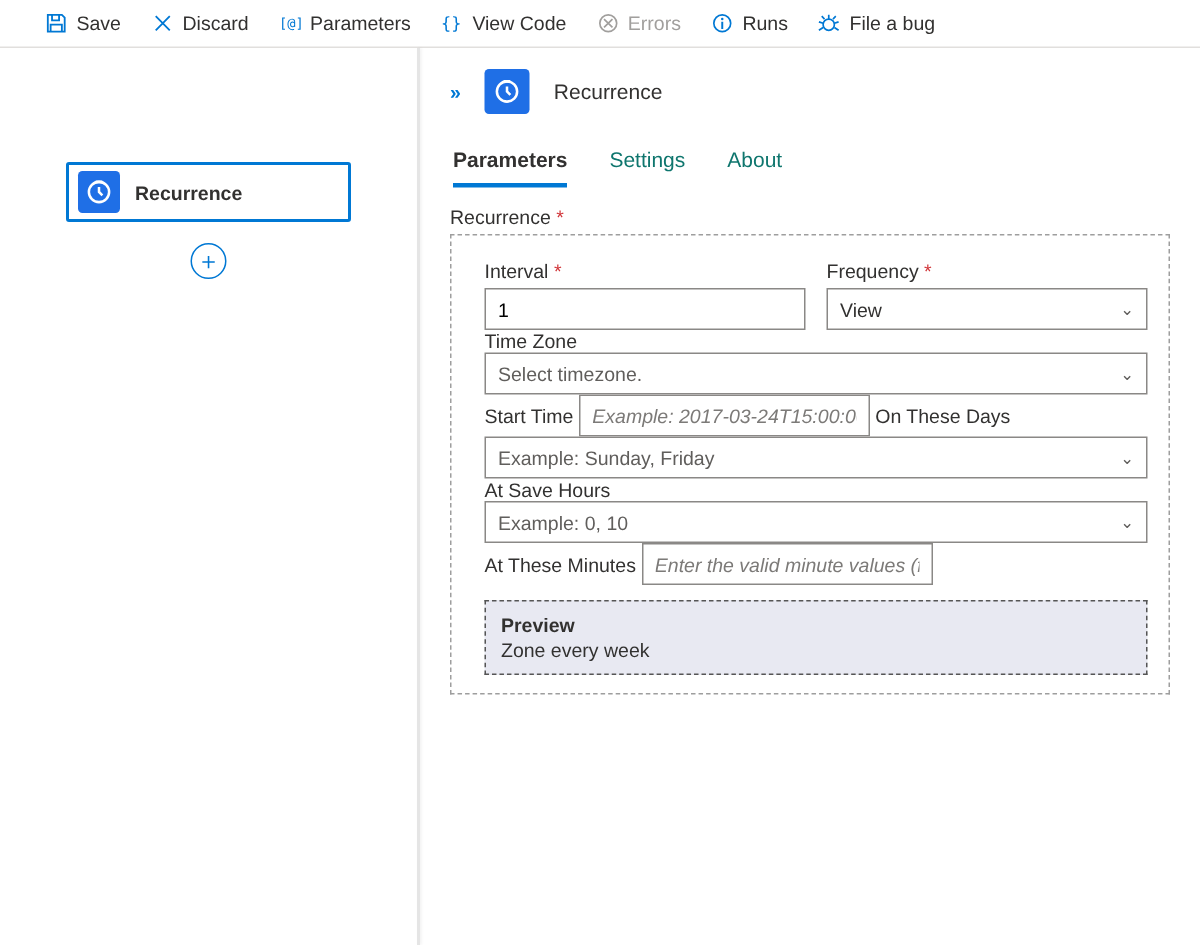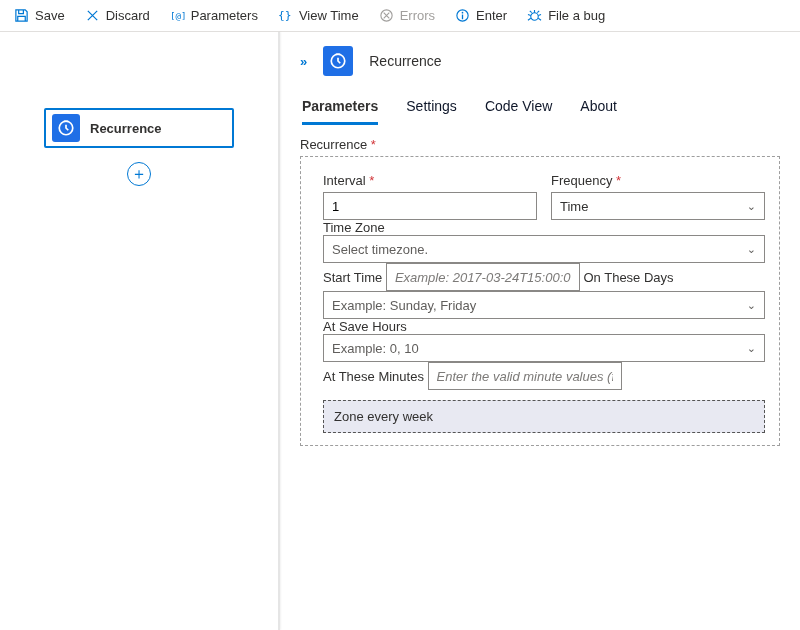--- a/index.html
+++ b/index.html
@@ -11,21 +11,21 @@
     background: #fff;
     width: 800px;
     height: 630px;
     overflow: hidden;
   }
   
   .toolbar {
     display: flex;
     align-items: center;
     gap: 4px;
-    padding: 4px 6px;
+    padding: 4px 22px;
     border-bottom: 1px solid #e1dfdd;
     height: 32px;
   }
   .tb-btn {
     display: inline-flex;
     align-items: center;
     gap: 6px;
     padding: 3px 8px;
     color: #323130;
     cursor: pointer;
@@ -101,21 +101,21 @@
   .collapse-icon { color: #0078d4; font-weight: bold; cursor: pointer; }
   .panel-title { font-size: 14px; }
   .tabs {
     display: flex;
     gap: 28px;
     border-bottom: 0;
     margin-top: 6px;
     padding: 0 2px;
     font-size: 14px;
   }
-  .tab { padding: 8px 0; cursor: pointer; color: #0f172a; }
+  .tab { padding: 8px 0; cursor: pointer; color: #0f766e; }
   .tab.active {
     font-weight: 600;
     color: #323130;
     border-bottom: 3px solid #0078d4;
   }
   .section-label {
     margin-top: 12px;
     font-size: 13px;
   }
   .req::after { content: " *"; color: #d13438; }
@@ -175,36 +175,36 @@
   <div class="tb-btn">
     <svg viewBox="0 0 18 16">
         <text x="0" y="12" font-size="11" fill="#0078d4" font-family="monospace">[@]</text>
       </svg>
     <span>Parameters</span>
   </div>
   <div class="tb-btn">
     <svg viewBox="0 0 16 16">
         <text x="0" y="12" font-size="12" fill="#0078d4" font-family="monospace">{}</text>
       </svg>
-    <span>View Time</span>
+    <span>View Code</span>
   </div>
   <div class="tb-btn dim">
     <svg viewBox="0 0 16 16">
         <circle class="icogray" stroke-width="1.2" cx="8" cy="8" r="6"></circle>
         <path class="icogray" stroke-width="1.2" d="M5 5l6 6M11 5l-6 6"></path>
       </svg>
     <span>Errors</span>
   </div>
   <div class="tb-btn">
     <svg viewBox="0 0 16 16">
         <circle class="icoblue" stroke-width="1.2" cx="8" cy="8" r="6"></circle>
         <circle cx="8" cy="5" r="0.9" fill="#0078d4"></circle>
         <path stroke="#0078d4" stroke-width="1.4" d="M8 7v5"></path>
       </svg>
-    <span>Enter</span>
+    <span>Runs</span>
   </div>
   <div class="tb-btn">
     <svg viewBox="0 0 16 16">
         <circle class="icoblue" stroke-width="1.2" cx="8" cy="9" r="4"></circle>
         <path class="icoblue" stroke-width="1.2" d="M8 5V2 M4 8L1 7 M12 8l3-1 M4 11l-3 2 M12 11l3 2 M5 5L3 3 M11 5l2-2"></path>
       </svg>
     <span>File a bug</span>
   </div>
 </div>
 
@@ -236,36 +236,35 @@
             <path d="M8 5v3l2 2" stroke="#fff" stroke-width="1.5" fill="none"></path>
             <path d="M6 2h4" stroke="#fff" stroke-width="1.5"></path>
           </svg>
       </div>
       <span class="panel-title">Recurrence</span>
     </div>
 
     <div class="tabs">
       <div class="tab active">Parameters</div>
       <div class="tab">Settings</div>
-      <div class="tab">Code View</div>
       <div class="tab">About</div>
     </div>
 
     <div class="section-label req">Recurrence</div>
 
     <div class="fieldset">
       <div class="row">
         <div class="col">
           <label class="fld req">Interval</label>
           <input class="input" value="1" style="">
         </div>
         <div class="col">
           <label class="fld req">Frequency</label>
           <div class="select" style="color:#323130">
-            <span>Time</span>
+            <span>View</span>
             <span class="chev">⌄</span>
           </div>
         </div>
       </div>
 
       <label class="fld">Time Zone</label>
       <div class="select">
         <span>Select timezone.</span>
         <span class="chev">⌄</span>
       </div>
@@ -282,17 +281,18 @@
       <label class="fld">At Save Hours</label>
       <div class="select">
         <span>Example: 0, 10</span>
         <span class="chev">⌄</span>
       </div>
 
       <label class="fld">At These Minutes</label>
       <input class="input" placeholder="Enter the valid minute values (from 0 to 59) separated by comma, e.g., 15,30" style="">
 
       <div class="preview">
+        <div class="pv-title">Preview</div>
         <div>Zone every week</div>
       </div>
     </div>
   </div>
 </div>
 
 </body></html>

